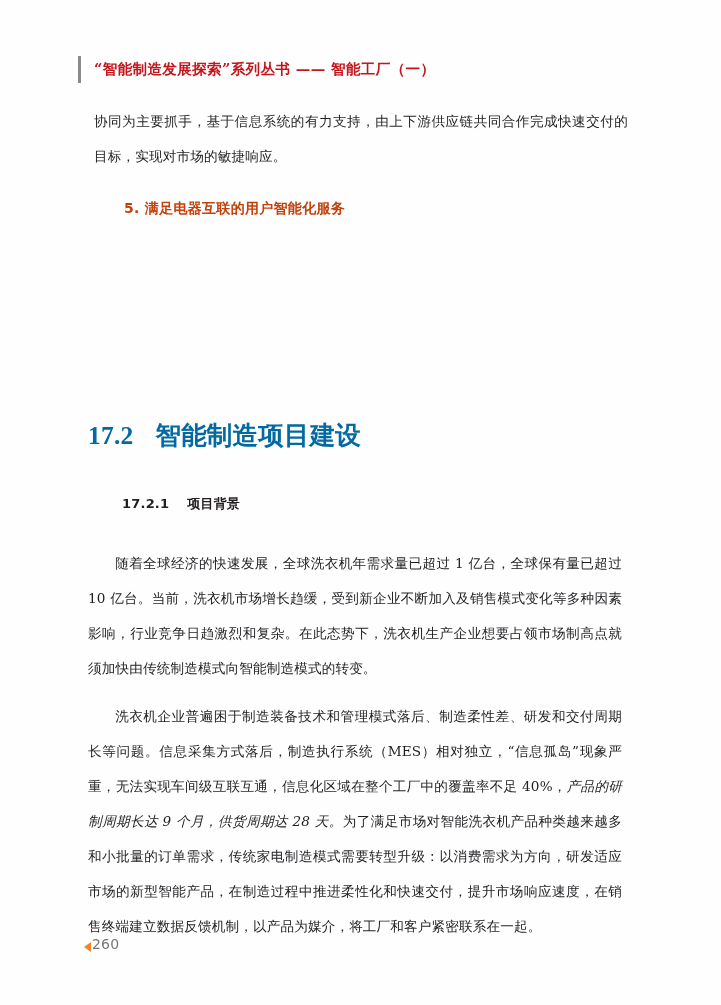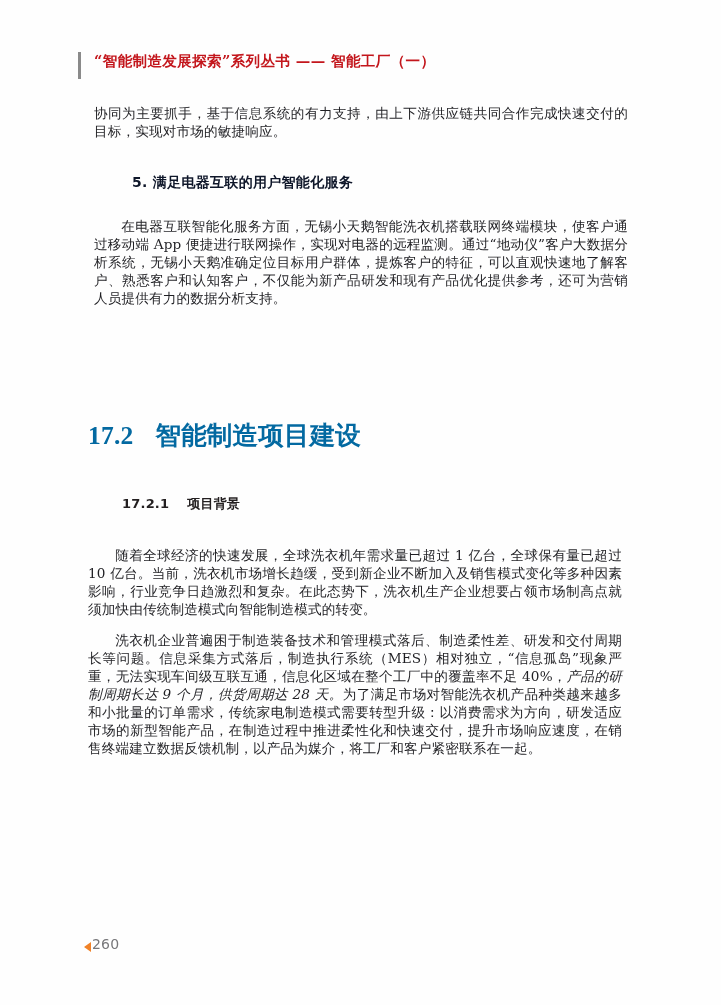--- a/index.html
+++ b/index.html
@@ -21,20 +21,21 @@
     inset: 0;
     background: #fefefe;
   }
 
   
   .running-header {
     position: absolute;
     left: 78px;
     top: 52px;
     display: flex;
+    align-items: center;
     height: 34px;
   }
   .header-rule {
     width: 3px;
     height: 27px;
     background: #8a8a8a;
     margin-right: 13px;
     flex: none;
   }
   .header-title {
@@ -50,35 +51,35 @@
   .content {
     position: absolute;
     left: 94px;
     top: 104px;
     width: 534px;
   }
 
   p.body {
     margin: 0;
     font-size: 13.6px;
-    line-height: 18px;
+    line-height: 35px;
     text-align: justify;
     text-justify: inter-ideograph;
     color: #1f1f23;
     letter-spacing: 0.15px;
   }
   p.body.indent { text-indent: 2em; }
 
   .gap-sm { height: 13px; }
   .gap-md { height: 22px; }
 
   
   .sub-head-red {
-    margin: 12px;
-    color: #0f172a;
+    margin: 4px;
+    color: #c2410c;
     font-family: "DejaVu Sans", "Liberation Sans", sans-serif;
     font-weight: 700;
     font-size: 14px;
     letter-spacing: 0.3px;
     padding-left: 26px;
   }
 
   
   .chapter-head {
     margin: 0;
@@ -146,21 +147,20 @@
   <div class="content">
 
     <p class="body">协同为主要抓手，基于信息系统的有力支持，由上下游供应链共同合作完成快速交付的目标，实现对市场的敏捷响应。</p>
 
     <div class="gap-md"></div>
 
     <p class="sub-head-red">5.  满足电器互联的用户智能化服务</p>
 
     <div class="gap-sm"></div>
 
-    <p class="body indent">在电器互联智能化服务方面，无锡小天鹅智能洗衣机搭载联网终端模块，使客户通过移动端 App 便捷进行联网操作，实现对电器的远程监测。通过“地动仪”客户大数据分析系统，无锡小天鹅准确定位目标用户群体，提炼客户的特征，可以直观快速地了解客户、熟悉客户和认知客户，不仅能为新产品研发和现有产品优化提供参考，还可为营销人员提供有力的数据分析支持。</p>
 
   </div>
 
   <div style="position:absolute; left:88px; top:418px; width:540px;">
     <h1 class="chapter-head"><span class="num">17.2</span><span>智能制造项目建设</span></h1>
   </div>
 
   <div style="position:absolute; left:100px; top:495px; width:528px;">
     <h2 class="section-head"><span class="num">17.2.1</span><span>项目背景</span></h2>
   </div>

